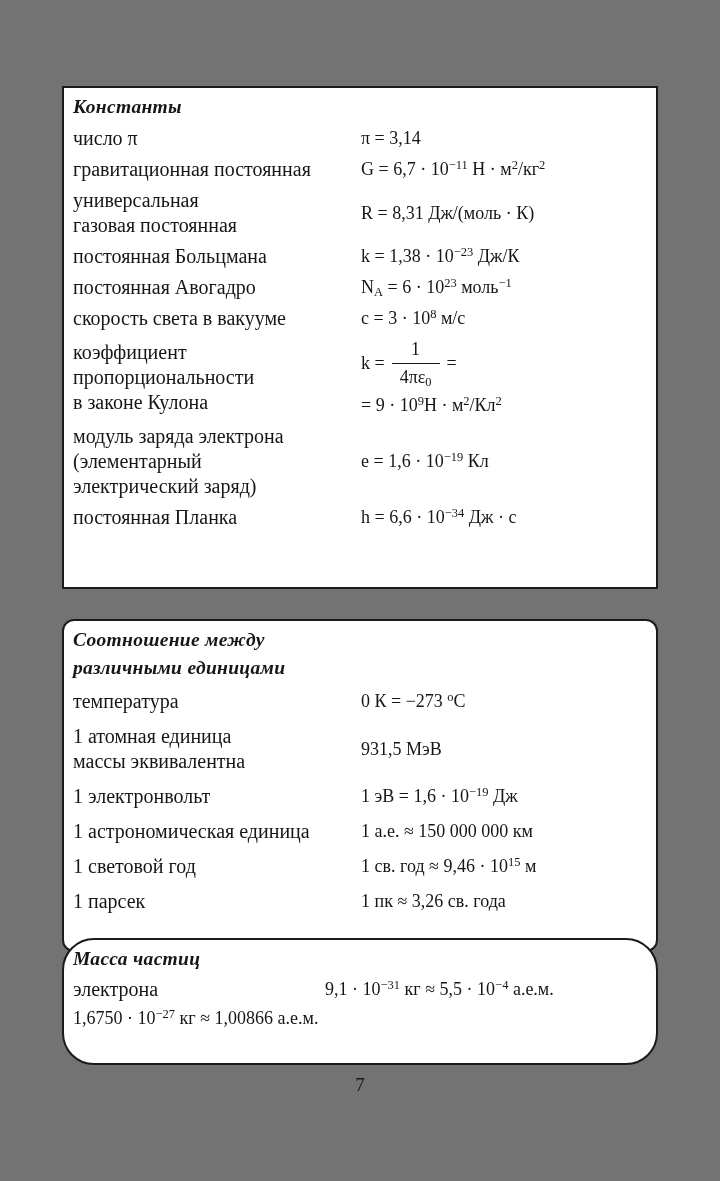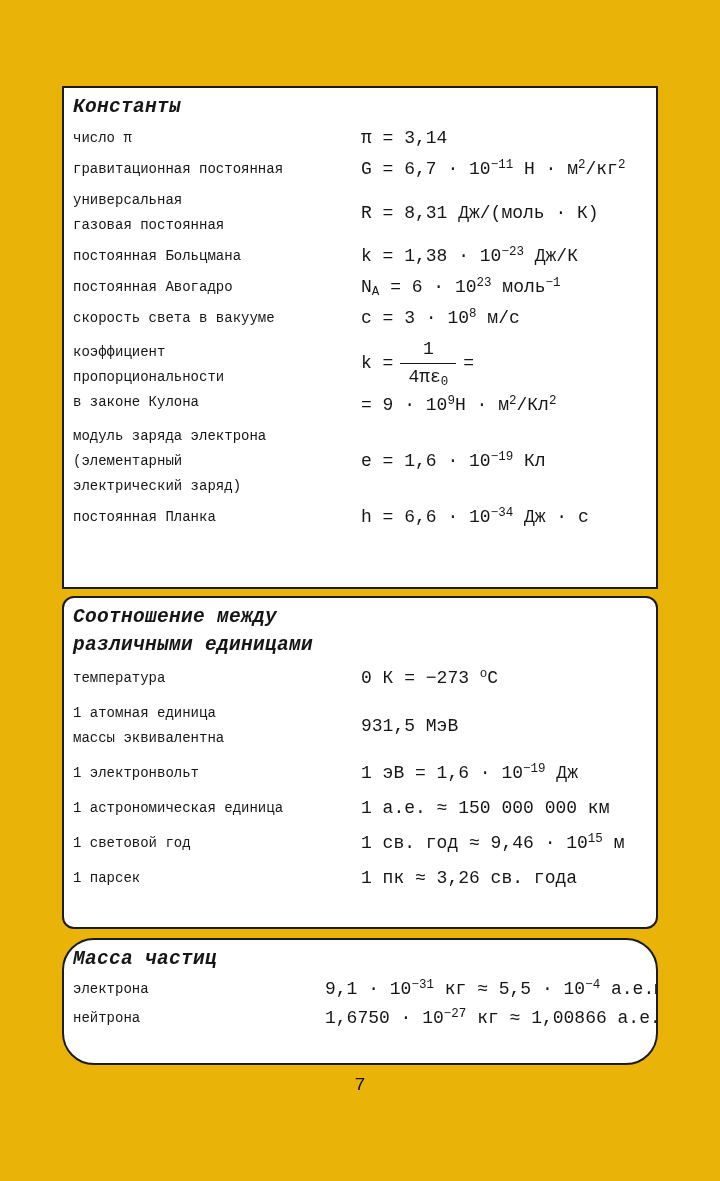--- a/index.html
+++ b/index.html
@@ -1,57 +1,57 @@
 <!DOCTYPE html>
 <html><head>
 <meta charset="utf-8">
 <style>
   html, body { margin: 0; padding: 0; background: #fff; }
   .page {
     position: relative;
     width: 720px;
     height: 1181px;
-    background: #eab308;
-    font-family: Liberation Mono, monospace;
+    background: #737373;
+    font-family: Liberation Serif, serif;
     color: #161616;
     overflow: hidden;
   }
   .tbox {
     position: absolute;
     left: 62px;
     width: 596px;
     box-sizing: border-box;
     border: 2px solid #1b1b1b;
     background: #ffffff;
     padding: 3px 10px 4px 9px;
     overflow: hidden;
   }
   #t1 { top: 86px;  height: 503px; }
-  #t2 { top: 596px; height: 333px; border-radius: 12px; }
+  #t2 { top: 619px; height: 333px; border-radius: 12px; }
   #t3 { top: 938px; height: 127px; border-radius: 32px; }
   .ttitle {
     font-weight: bold;
     font-style: italic;
     font-size: 19.5px;
     line-height: 28px;
     white-space: pre-line;
     padding: 2px 0 2px 0;
     letter-spacing: 0.3px;
   }
   .row {
     display: flex;
     align-items: center;
     padding: 3px 0;
   }
   #t2 .row { padding: 5px 0; }
   #t3 .row { padding: 2px 0; align-items: center; }
   .label {
     flex: 0 0 288px;
     width: 288px;
-    font-size: 14px;
+    font-size: 20px;
     line-height: 25px;
     white-space: pre-line;
   }
   #t3 .label { flex-basis: 252px; width: 252px; }
   .value {
     font-size: 18px;
     line-height: 25px;
     white-space: nowrap;
   }
   sup, sub {
@@ -169,19 +169,18 @@
   </div>
 
   <div class="tbox" id="t3">
     <div class="ttitle">Масса частиц</div>
 
     <div class="row">
       <div class="label">электрона</div>
       <div class="value"><span>9,1 · 10</span><sup>−31</sup><span> кг ≈ 5,5 · 10</span><sup>−4</sup><span> а.е.м.</span></div>
     </div>
     <div class="row">
-      <div class="label">нейтрона</div>
       <div class="value"><span>1,6750 · 10</span><sup>−27</sup><span> кг ≈ 1,00866 а.е.м.</span></div>
     </div>
   </div>
 
   <div class="page-number">7</div>
 </div>
 
 </body></html>

